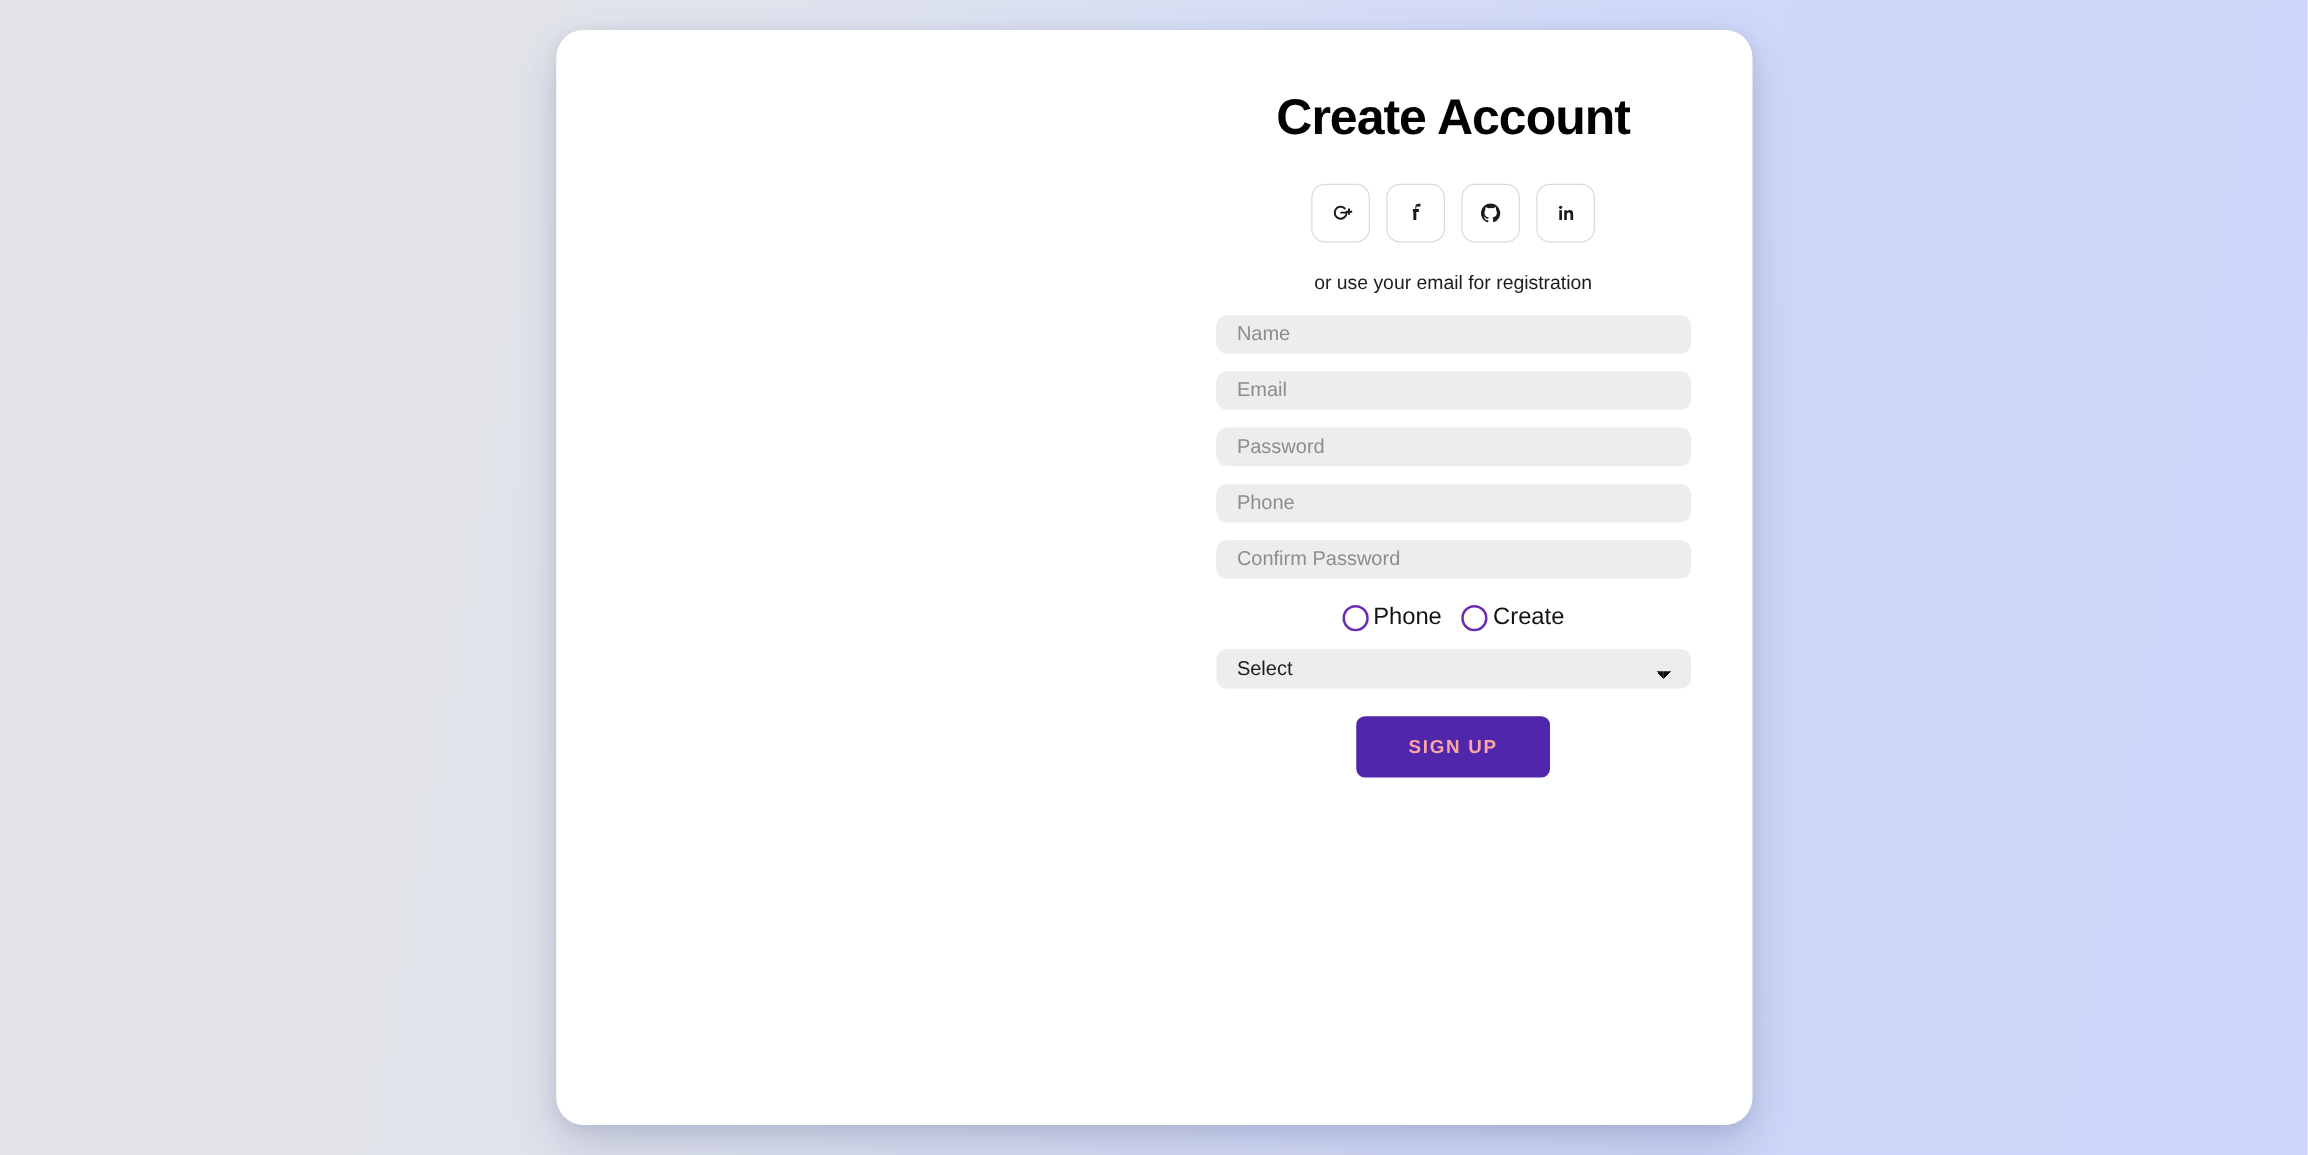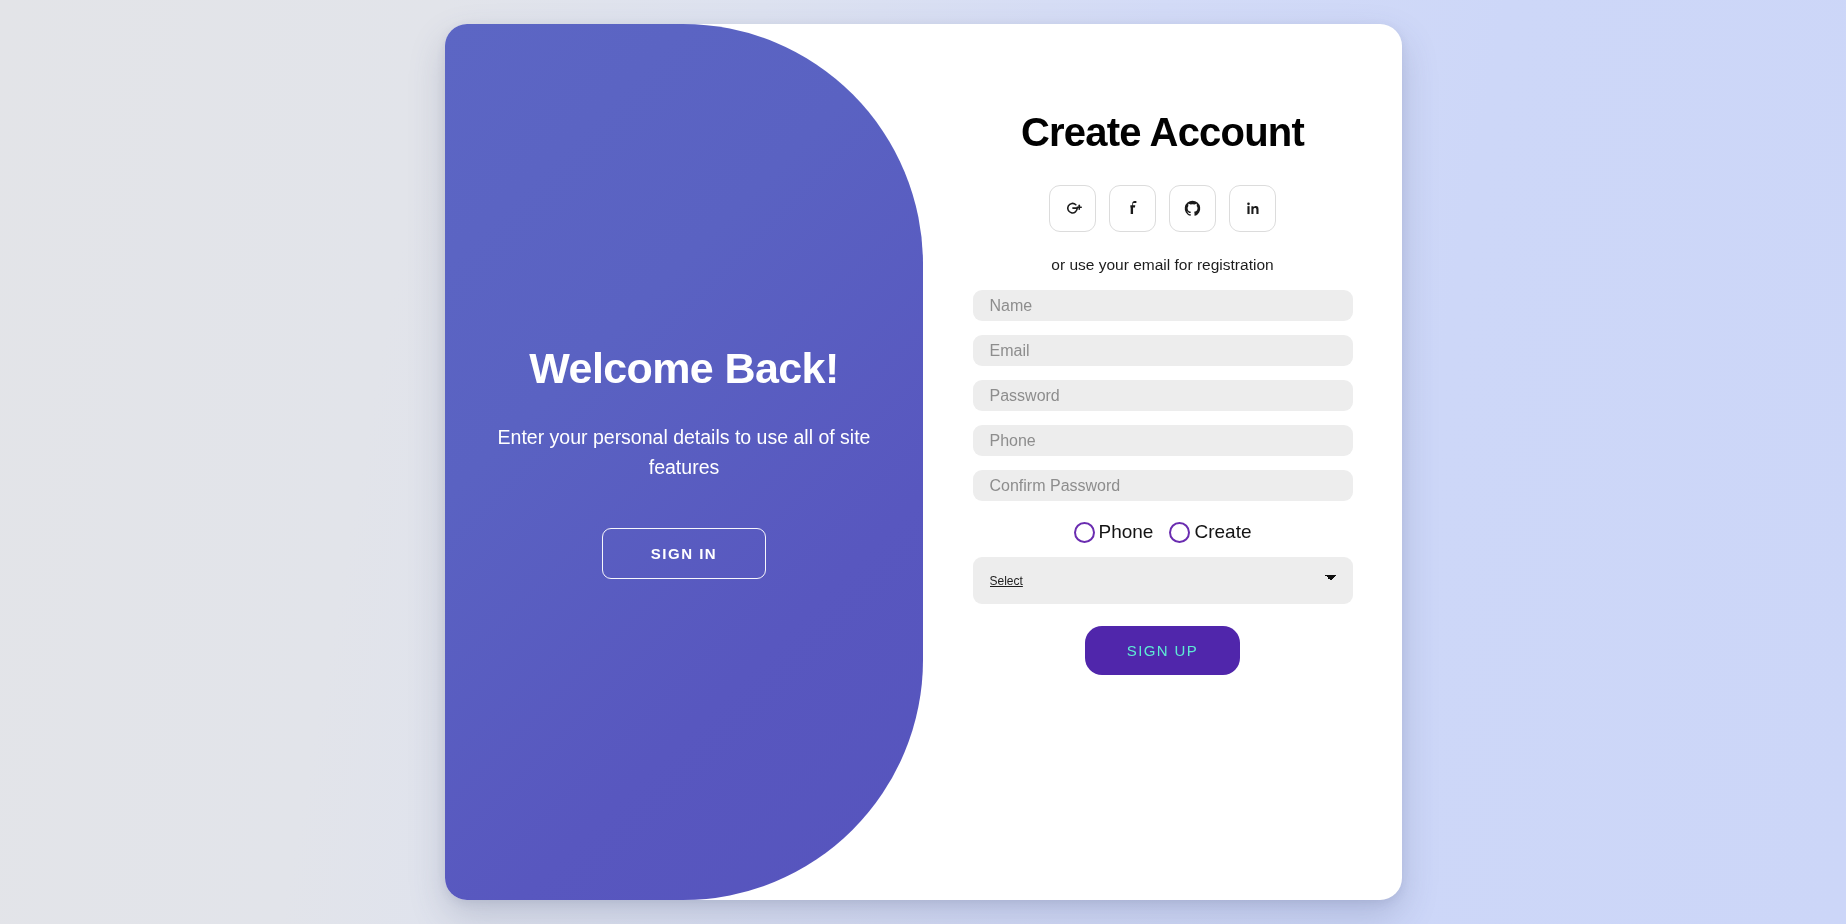--- a/index.html
+++ b/index.html
@@ -88,21 +88,21 @@
   
   #signup-panel {
     position: absolute;
     left: 478px;
     top: 0;
     width: 479px;
     height: 876px;
     display: flex;
     flex-direction: column;
     align-items: center;
-    padding-top: 86px;
+    padding-top: 48px;
   }
 
   #create-account-title {
     font-size: 40px;
     font-weight: bold;
     color: #020202;
     letter-spacing: -0.8px;
     margin-bottom: 30px;
   }
 
@@ -181,68 +181,62 @@
   }
 
   .gender-label {
     font-size: 19px;
     color: #141414;
     font-weight: 400;
   }
 
   #country-select {
     width: 380px;
-    height: 47px;
+    height: 32px;
     background: #ededed;
     border: none;
     border-radius: 9px;
     padding: 0 17px;
-    font-size: 12px;
+    font-size: 16px;
     color: #1d1d1d;
     font-family: "Liberation Sans", sans-serif;
     margin-bottom: 22px;
     outline: none;
     appearance: none;
     -webkit-appearance: none;
     background-image:
       linear-gradient(45deg, transparent 50%, #101010 50%),
       linear-gradient(135deg, #101010 50%, transparent 50%);
     background-position:
       calc(100% - 22px) 18px,
       calc(100% - 16px) 18px;
     background-size: 6px 6px, 6px 6px;
     background-repeat: no-repeat;
     cursor: pointer;
-    text-decoration: underline;
   }
 
   #sign-up-button {
     align-self: center;
     background: #5026ab;
-    color: #5eead4;
+    color: #fca5a5;
     border: none;
-    border-radius: 17px;
+    border-radius: 7px;
     font-size: 15px;
-    font-weight: normal;
+    font-weight: bold;
     letter-spacing: 1.4px;
     padding: 16px 42px;
     cursor: pointer;
     font-family: "Liberation Sans", sans-serif;
   }
 </style>
 </head>
 <body>
 
 <div id="auth-card">
 
-  <div id="welcome-panel">
-    <div id="welcome-title">Welcome Back!</div>
-    <div id="welcome-subtitle">Enter your personal details to use all of site features</div>
-    <button id="sign-in-button">SIGN IN</button>
-  </div>
 
   <div id="signup-panel">
 
     <div id="create-account-title">Create Account</div>
 
     <div id="social-row">
 
       <div class="social-button">
         <span>
           <svg width="19" height="19" viewBox="0 0 24 24" fill="none" stroke="currentColor" stroke-width="2" stroke-linecap="round" stroke-linejoin="round">

